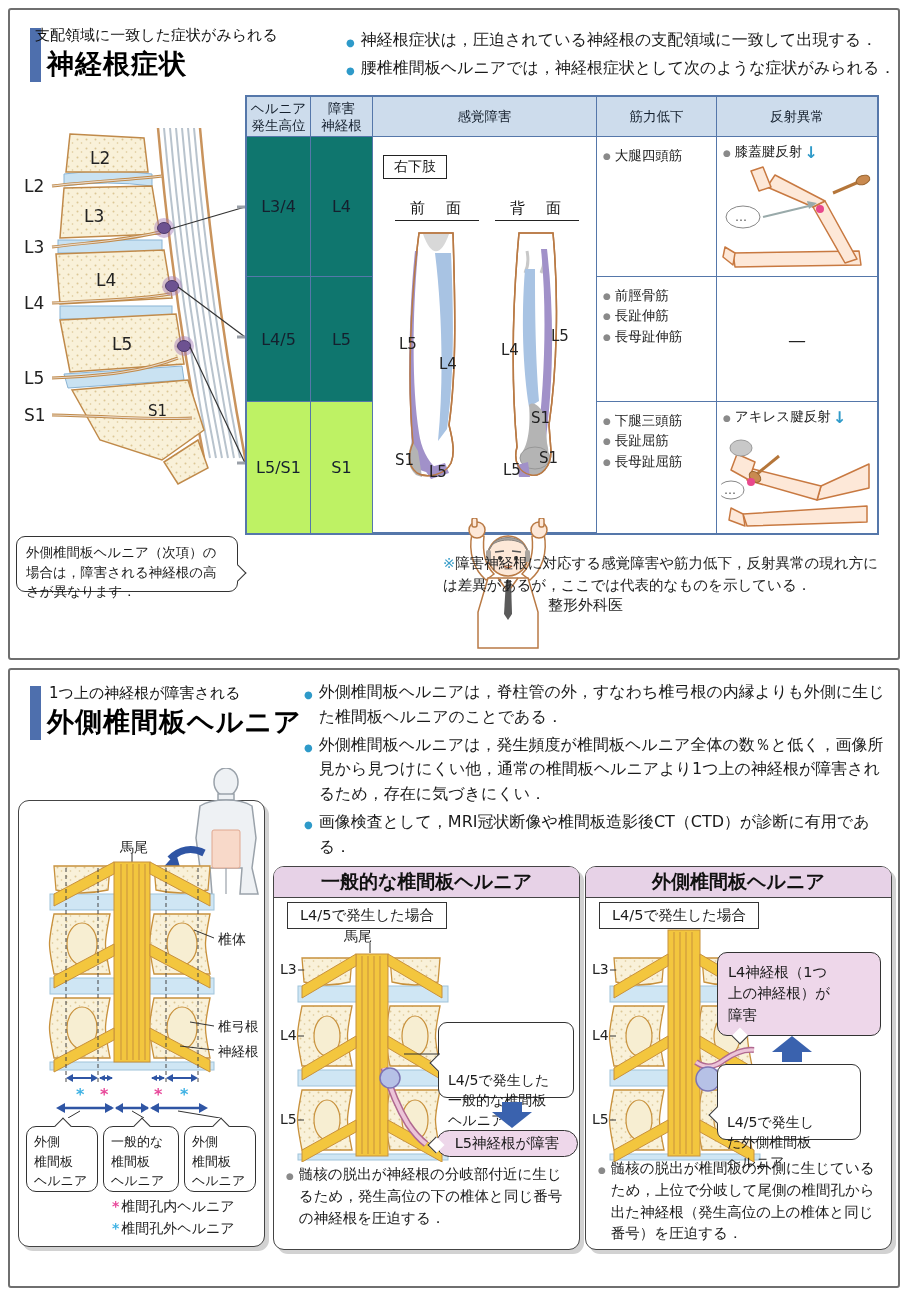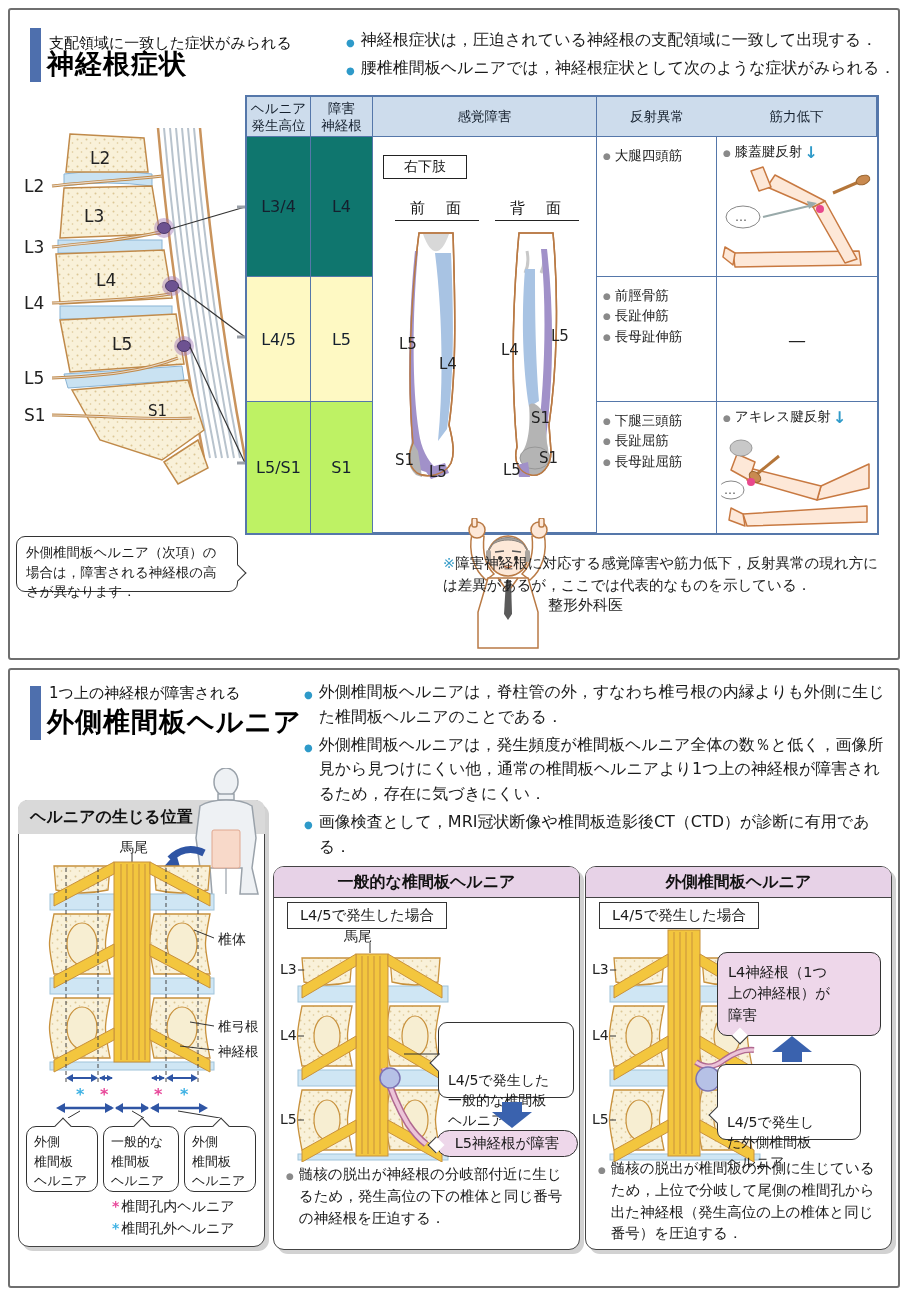--- a/index.html
+++ b/index.html
@@ -15,47 +15,47 @@
   .bullets .li{display:flex;margin-bottom:3px;font-size:16px;line-height:1.55;}
   .bullets .bu{color:#2e9ac9;font-size:10px;margin:7px 6px 0 0;flex:0 0 auto;}
   
   .ntable{position:absolute;display:grid;grid-template-columns:64px 62px 224px 120px 160px;
           grid-template-rows:40px 140px 125px 131px;border:2px solid #5577aa;background:#fff;}
   .cell{border-right:1.5px solid #5577aa;border-bottom:1.5px solid #5577aa;position:relative;box-sizing:border-box;}
   .cell.noR{border-right:none}.cell.noB{border-bottom:none}
   .th{display:flex;align-items:center;justify-content:center;text-align:center;
       background:#cddcec;font-size:13.5px;line-height:1.25;white-space:pre-line;color:#15202e;}
   .lv{display:flex;align-items:center;justify-content:center;font-size:16px;color:#15202e;}
-  .bg-blue{background:#0f766e}.bg-purple{background:#fef9c3}.bg-gray{background:#bef264}
+  .bg-blue{background:#0f766e}.bg-purple{background:#0f766e}.bg-gray{background:#bef264}
   .wk{padding:8px 4px 0 6px;font-size:13.5px;line-height:1.5;background:#fff;}
   .wk .li,.rx .li{display:flex;}
   .wk .bu,.rx .bu{color:#8a8a8a;font-size:9px;margin:5px 4px 0 0;flex:0 0 auto;}
   .rx{padding:6px 4px 0 6px;font-size:13.5px;background:#fff;}
   .rx .down{color:#2e9ac9;font-weight:bold;font-size:16px;margin-left:2px;}
   .dashcell{display:flex;align-items:center;justify-content:center;font-size:18px;color:#222;background:#fff;}
-  .limb-box{position:absolute;border:1.5px solid #222;padding:2px 20px;font-size:14px;background:#fff;}
+  .limb-box{position:absolute;border:1.5px solid #222;padding:2px 10px;font-size:14px;background:#fff;}
   .ff-label{position:absolute;width:84px;text-align:center;font-size:15px;letter-spacing:3px;
             border-bottom:1.5px solid #222;padding-bottom:2px;color:#111;}
   
   .bubble{position:absolute;border:1.5px solid #333;border-radius:9px;background:#fff;
           font-size:13.5px;line-height:1.45;padding:6px 9px;box-sizing:border-box;}
   .pt{position:absolute;width:11px;height:11px;background:#fff;transform:rotate(45deg);}
   .pt.right{border-top:1.5px solid #333;border-right:1.5px solid #333;right:-7px;}
   .pt.left{border-left:1.5px solid #333;border-bottom:1.5px solid #333;left:-7px;}
   .pt.top{border-top:1.5px solid #333;border-left:1.5px solid #333;top:-7px;}
   .pt.bottom{border-right:1.5px solid #333;border-bottom:1.5px solid #333;bottom:-7px;}
   .note{position:absolute;font-size:14.5px;line-height:1.55;color:#222;}
   .note .mark{color:#3a9ec9;}
   .cap{position:absolute;font-size:15px;color:#222;white-space:nowrap;}
   
   .panel{position:absolute;border:1.5px solid #444;border-radius:11px;background:#fff;
          box-shadow:4px 4px 0 #d2d2d2;box-sizing:border-box;}
   .panel-h{position:absolute;left:0;top:0;right:0;height:30px;background:#e7d2e7;
            border-bottom:1.5px solid #444;border-radius:9px 9px 0 0;display:flex;
-           align-items:center;justify-content:center;font-size:16px;font-weight:bold;color:#111;}
+           align-items:center;justify-content:center;font-size:19px;font-weight:bold;color:#111;}
   .case-box{position:absolute;border:1.5px solid #333;background:#fff;padding:3px 12px;font-size:14.5px;}
   .badge{position:absolute;background:#eed7ea;border:1.5px solid #333;box-sizing:border-box;
          font-size:14.5px;line-height:1.45;display:flex;align-items:center;justify-content:center;}
   .pillnote{position:absolute;font-size:14.5px;line-height:1.5;}
   .pillnote .li{display:flex;}
   .pillnote .bu{color:#8a8a8a;font-size:9px;margin:6px 5px 0 0;flex:0 0 auto;}
   .pre{white-space:pre-line;}
   .panel-gray-h{position:absolute;background:#d9d9d9;border-radius:9px 9px 0 0;
                 display:flex;align-items:center;font-weight:bold;font-size:16px;color:#111;padding-left:12px;box-sizing:border-box;}
   .legend-line{position:absolute;font-size:14px;white-space:nowrap;color:#222;}
@@ -66,21 +66,21 @@
   svg text{font-family:"DejaVu Sans","Liberation Sans",sans-serif;}
 </style>
 </head>
 <body>
 
 <div class="page">
 
   <div class="section-box" style="left:8px;top:8px;width:888px;height:648px;"></div>
 
   <div class="hbar" style="left:30px;top:28px;height:54px;"></div>
-  <div class="subtitle" style="left:49px;top:26px;margin-top:8px;">支配領域に一致した症状がみられる</div>
+  <div class="subtitle" style="left:35px;top:26px;">支配領域に一致した症状がみられる</div>
   <div class="big-title" style="left:47px;top:46px;">神経根症状</div>
 
   <div class="bullets" style="left:346px;top:28px;width:552px;">
     <div class="li">
         <span class="bu">●</span>
         <span>神経根症状は，圧迫されている神経根の支配領域に一致して出現する．</span>
       </div>
     <div class="li">
         <span class="bu">●</span>
         <span>腰椎椎間板ヘルニアでは，神経根症状として次のような症状がみられる．</span>
@@ -174,22 +174,22 @@
         <line x1="87" y1="273" x2="99" y2="273"></line>
     </g>
   </svg>
 
   <div class="ntable" style="left:245px;top:95px;">
     <div class="cell th">ヘルニア
 発生高位</div>
     <div class="cell th">障害
 神経根</div>
     <div class="cell th">感覚障害</div>
+    <div class="cell th">筋力低下</div>
     <div class="cell th noR">反射異常</div>
-    <div class="cell th">筋力低下</div>
 
     <div class="cell lv bg-blue">L3/4</div>
     <div class="cell lv bg-blue">L4</div>
 
     <div class="cell" style="grid-column:3;grid-row:2/5;">
       <div class="limb-box" style="left:10px;top:18px;">右下肢</div>
       <div class="ff-label" style="left:22px;top:62px;">前　面</div>
       <div class="ff-label" style="left:122px;top:62px;">背　面</div>
 
       <svg class="abs" style="left:18px;top:92px;" width="90" height="252" viewBox="0 0 90 252">
@@ -367,21 +367,20 @@
         <span class="bu">●</span>
         <span>外側椎間板ヘルニアは，発生頻度が椎間板ヘルニア全体の数％と低く，画像所見から見つけにくい他，通常の椎間板ヘルニアより1つ上の神経根が障害されるため，存在に気づきにくい．</span>
       </div>
     <div class="li">
         <span class="bu">●</span>
         <span>画像検査として，MRI冠状断像や椎間板造影後CT（CTD）が診断に有用である．</span>
       </div>
   </div>
 
   <div class="panel" style="left:18px;top:800px;width:247px;height:447px;"></div>
-  <div class="panel-gray-h" style="left:18px;top:800px;width:247px;height:34px;">ヘルニアの生じる位置</div>
 
   <svg class="abs" style="left:190px;top:768px;" width="72" height="132" viewBox="0 0 72 132">
     <g fill="#eef1f4" stroke="#9aa2aa" stroke-width="1.5">
       <ellipse cx="36" cy="14" rx="12" ry="14"></ellipse>
       <path d="M28,26 L44,26 L44,32 L28,32 Z"></path>
       <path d="M10,38 C22,30 50,30 62,38 L66,70 L62,100 L68,126 L50,126 L52,100 L20,100 L22,126 L4,126 L10,100 L6,70 Z"></path>
     </g>
     <rect x="22" y="62" width="28" height="38" rx="2" fill="#f8d9c9" stroke="#e0a890"></rect>
     <path d="M36,100 L36,126" stroke="#9aa2aa" stroke-width="1.2"></path>
   </svg>

